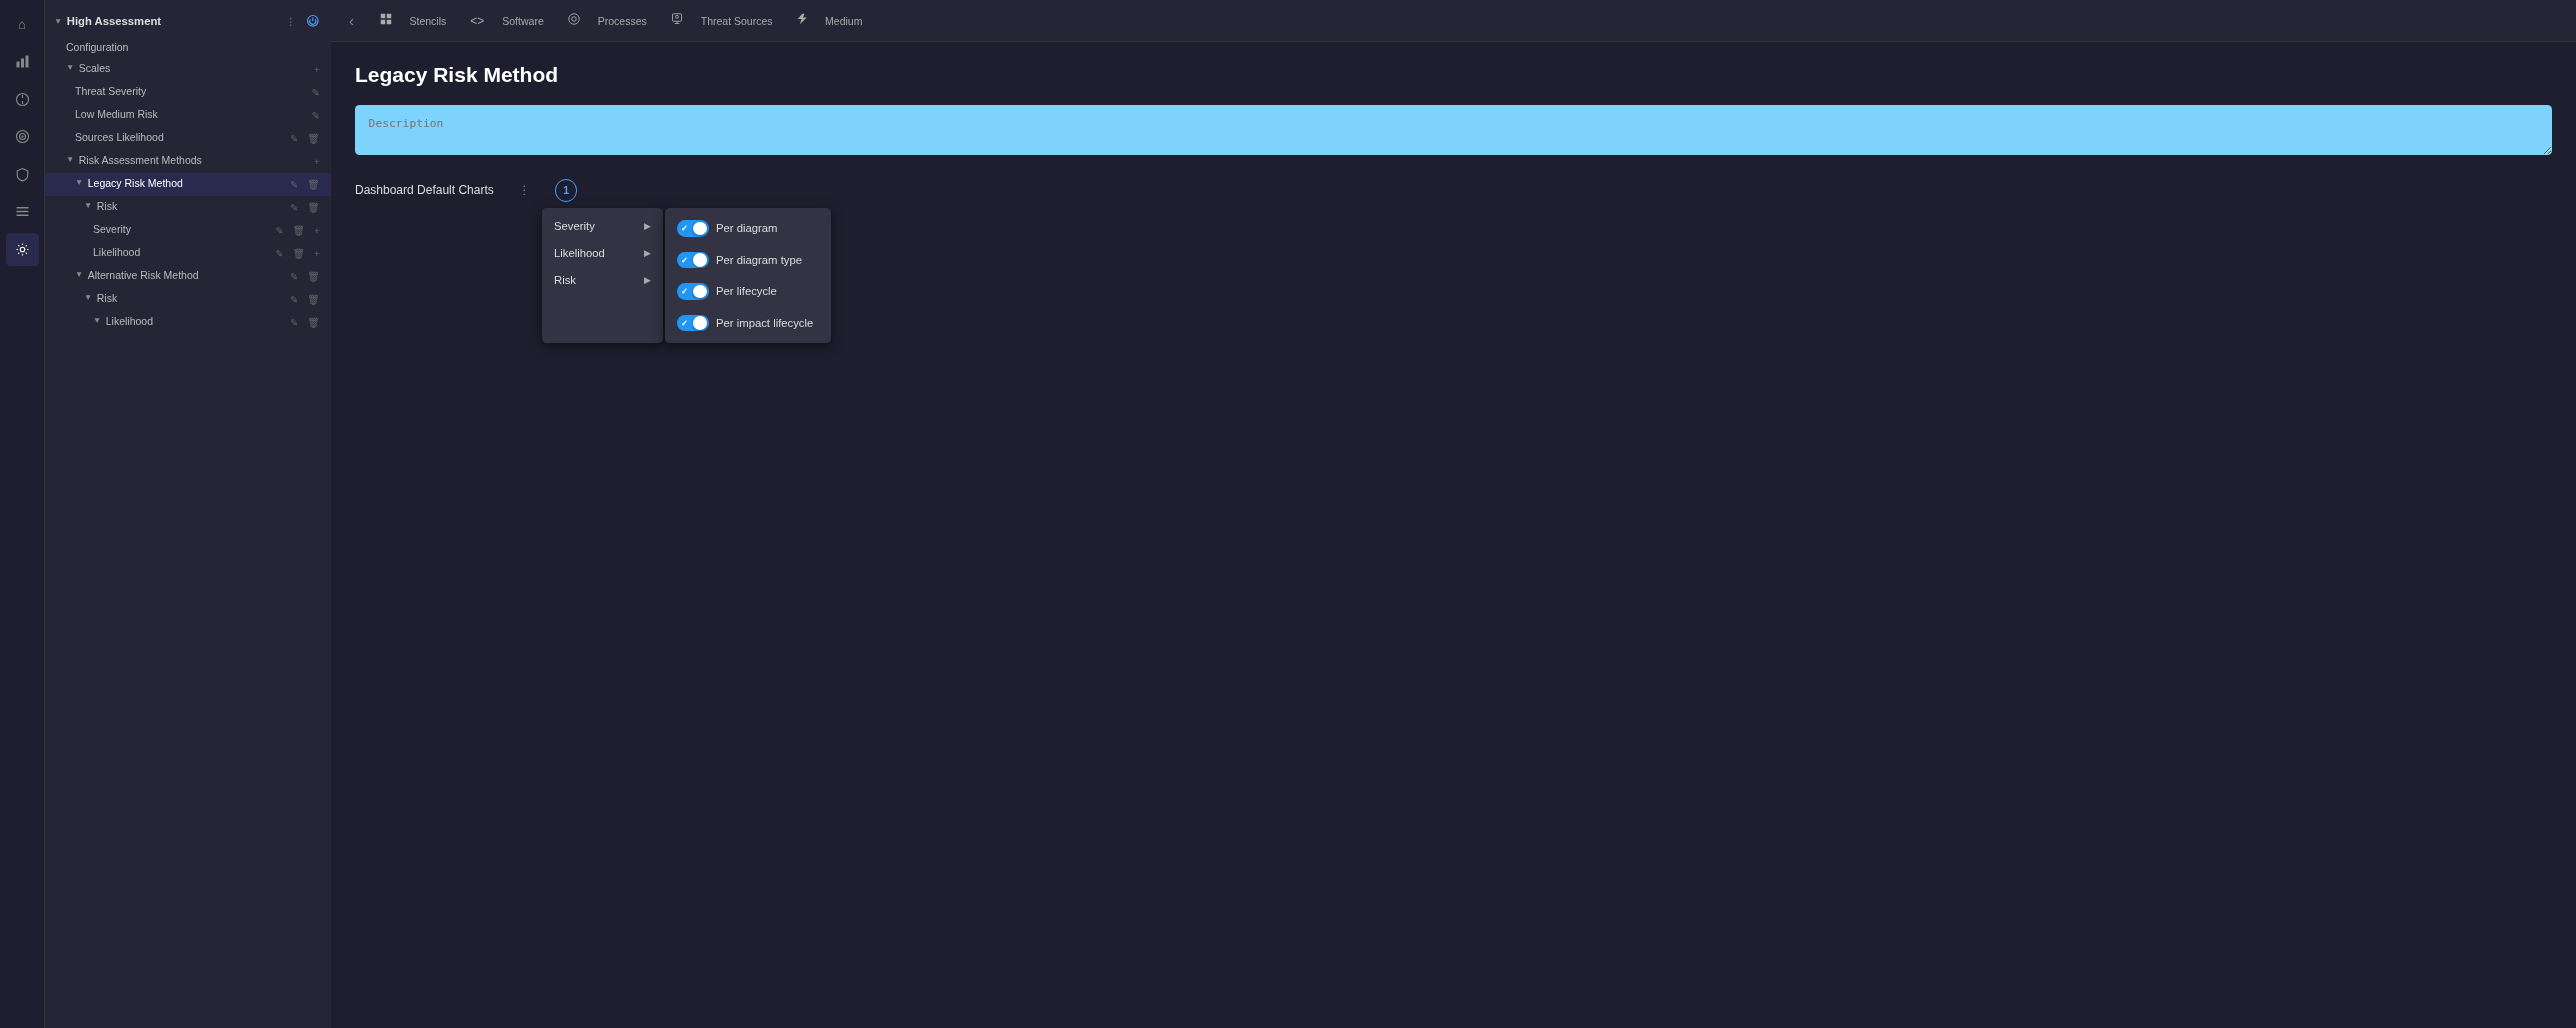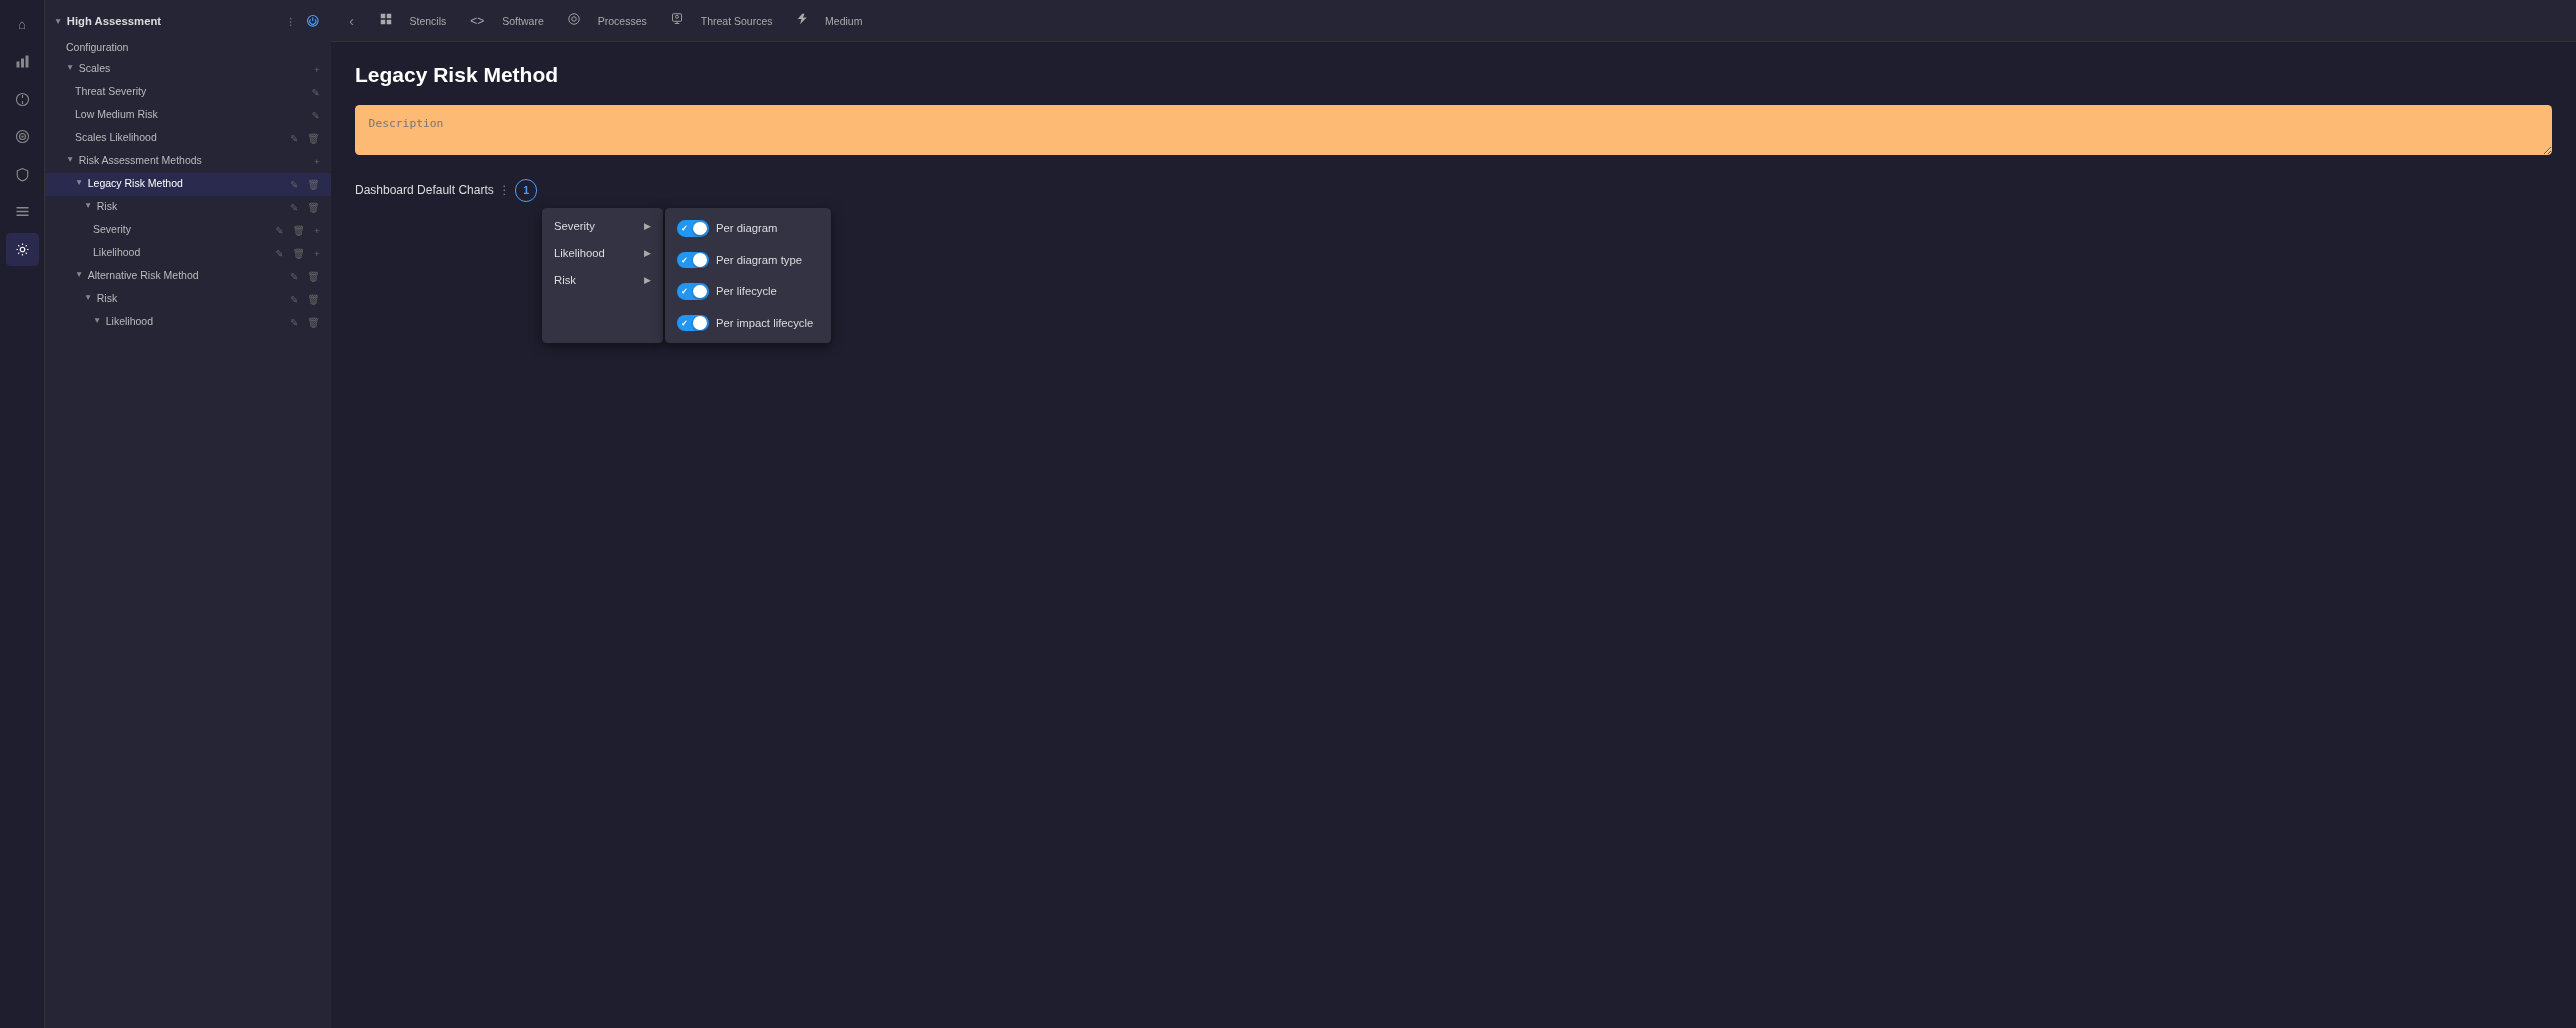--- a/index.html
+++ b/index.html
@@ -133,37 +133,37 @@
       position: relative;
     }
     .page-title {
       font-size: 21px;
       font-weight: 700;
       color: #fff;
       margin-bottom: 18px;
     }
     .description-field {
       width: 100%;
-      background: #fdba74;
+      background: #7dd3fc;
       border: none;
       border-radius: 4.5px;
       padding: 12px 13.6px;
       font-size: 11.3px;
       color: #666;
       margin-bottom: 21px;
       outline: none;
       resize: vertical;
       min-height: 45px;
     }
 
     
     .dashboard-row {
       display: flex;
       align-items: center;
-      gap: 0;
+      gap: 20px;
       margin-bottom: 9px;
     }
     .dashboard-label {
       font-size: 12px;
       color: #ddd;
       font-weight: 500;
     }
     .three-dots-btn {
       width: 21px;
       height: 21px;
@@ -340,21 +340,21 @@
     <span class="tree-label">Threat Severity</span>
     <span class="action-icon">✎</span>
   </div>
 
   <div class="sidebar-item indent2">
     <span class="tree-label">Low Medium Risk</span>
     <span class="action-icon">✎</span>
   </div>
 
   <div class="sidebar-item indent2">
-    <span class="tree-label">Scales Likelihood</span>
+    <span class="tree-label">Sources Likelihood</span>
     <span class="action-icon">✎</span>
     <span class="action-icon">🗑</span>
   </div>
 
   <div class="sidebar-item indent1">
     <span class="chevron">▼</span>
     <span class="tree-label">Risk Assessment Methods</span>
     <span class="action-icon">+</span>
   </div>
 

